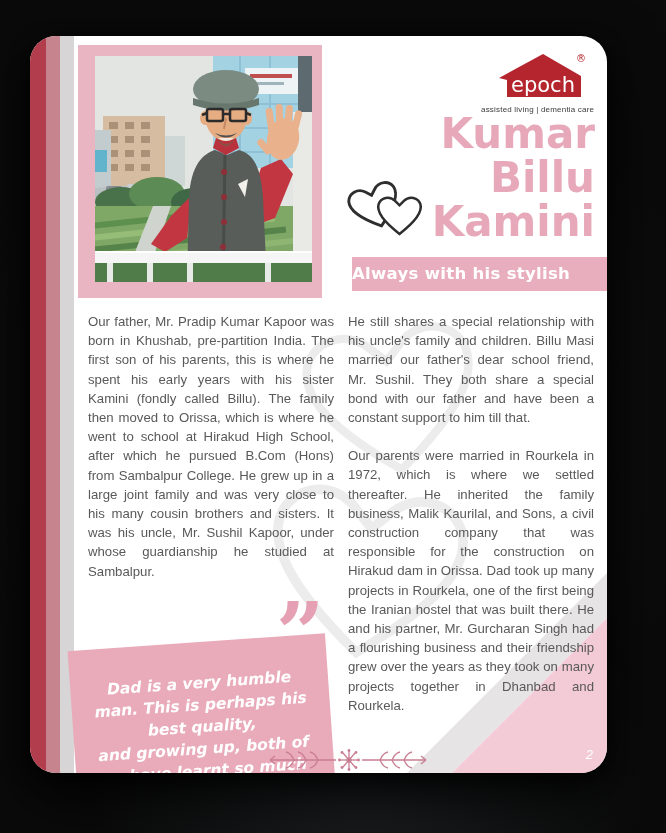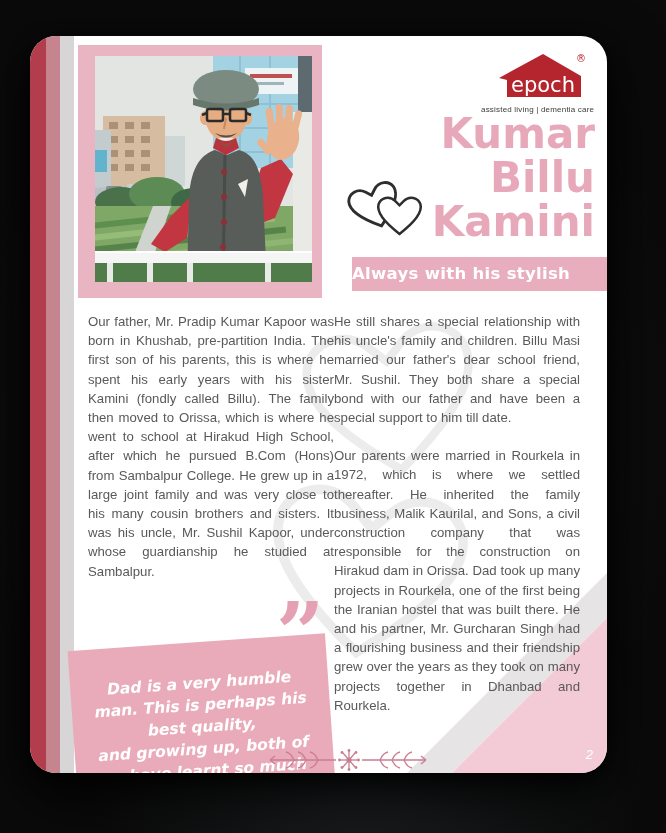--- a/index.html
+++ b/index.html
@@ -39,21 +39,21 @@
     font-family:"DejaVu Sans", sans-serif;font-weight:bold;
     font-size:42px;line-height:44px;color:var(--accent-pink,#e7a9ba);
   }
   .hearts-icon{position:absolute;left:312px;top:127px;z-index:2;}
   .banner{
     position:absolute;left:322px;right:0;top:221px;height:34px;z-index:2;
     background:var(--banner-pink,#e9aebd);color:#ffffff;
     font-family:"DejaVu Sans", sans-serif;font-weight:bold;font-size:16.5px;
     line-height:34px;letter-spacing:.3px;
   }
-  .columns{position:absolute;left:58px;top:276px;width:506px;z-index:2;display:flex;}
+  .columns{position:absolute;left:58px;top:276px;width:506px;z-index:2;display:flex;gap:14px;}
   .col{width:246px;font-size:13.2px;line-height:19.2px;color:var(--text-grey,#595959);text-align:justify;}
   .col p{margin:0 0 19px 0;}
   .quote-box{
     position:absolute;left:44px;top:606px;width:258px;height:215px;z-index:2;
     background:var(--quote-pink,#e9abba);transform:rotate(-4deg);transform-origin:50% 45%;
     color:#ffffff;font-family:"DejaVu Sans", sans-serif;font-weight:bold;font-style:italic;
     font-size:15.5px;line-height:22px;text-align:center;
     padding:30px 18px 0 18px;box-sizing:border-box;
   }
   .quote-mark{
@@ -229,21 +229,21 @@
     </g>
   </svg>
 
   <div class="banner">Always with his stylish cap</div>
 
   <div class="columns">
     <div class="col">
       <p>Our father, Mr. Pradip Kumar Kapoor was born in Khushab, pre-partition India. The first son of his parents, this is where he spent his early years with his sister Kamini (fondly called Billu). The family then moved to Orissa, which is where he went to school at Hirakud High School, after which he pursued B.Com (Hons) from Sambalpur College. He grew up in a large joint family and was very close to his many cousin brothers and sisters. It was his uncle, Mr. Sushil Kapoor, under whose guardianship he studied at Sambalpur.</p>
     </div>
     <div class="col">
-      <p>He still shares a special relationship with his uncle's family and children. Billu Masi married our father's dear school friend, Mr. Sushil. They both share a special bond with our father and have been a special support to him till date.</p>
+      <p>He still shares a special relationship with his uncle's family and children. Billu Masi married our father's dear school friend, Mr. Sushil. They both share a special bond with our father and have been a constant support to him till that.</p>
       <p>Our parents were married in Rourkela in 1972, which is where we settled thereafter. He inherited the family business, Malik Kaurilal, and Sons, a civil construction company that was responsible for the construction on Hirakud dam in Orissa. Dad took up many projects in Rourkela, one of the first being the Iranian hostel that was built there. He and his partner, Mr. Gurcharan Singh had a flourishing business and their friendship grew over the years as they took on many projects together in Dhanbad and Rourkela.</p>
     </div>
   </div>
 
   <div class="quote-mark">”</div>
   <div class="quote-box">
     <div>Dad is a very humble man. This is perhaps his best quality,</div>
     <div>and growing up, both of us have learnt so much from him.</div>
   </div>
 

